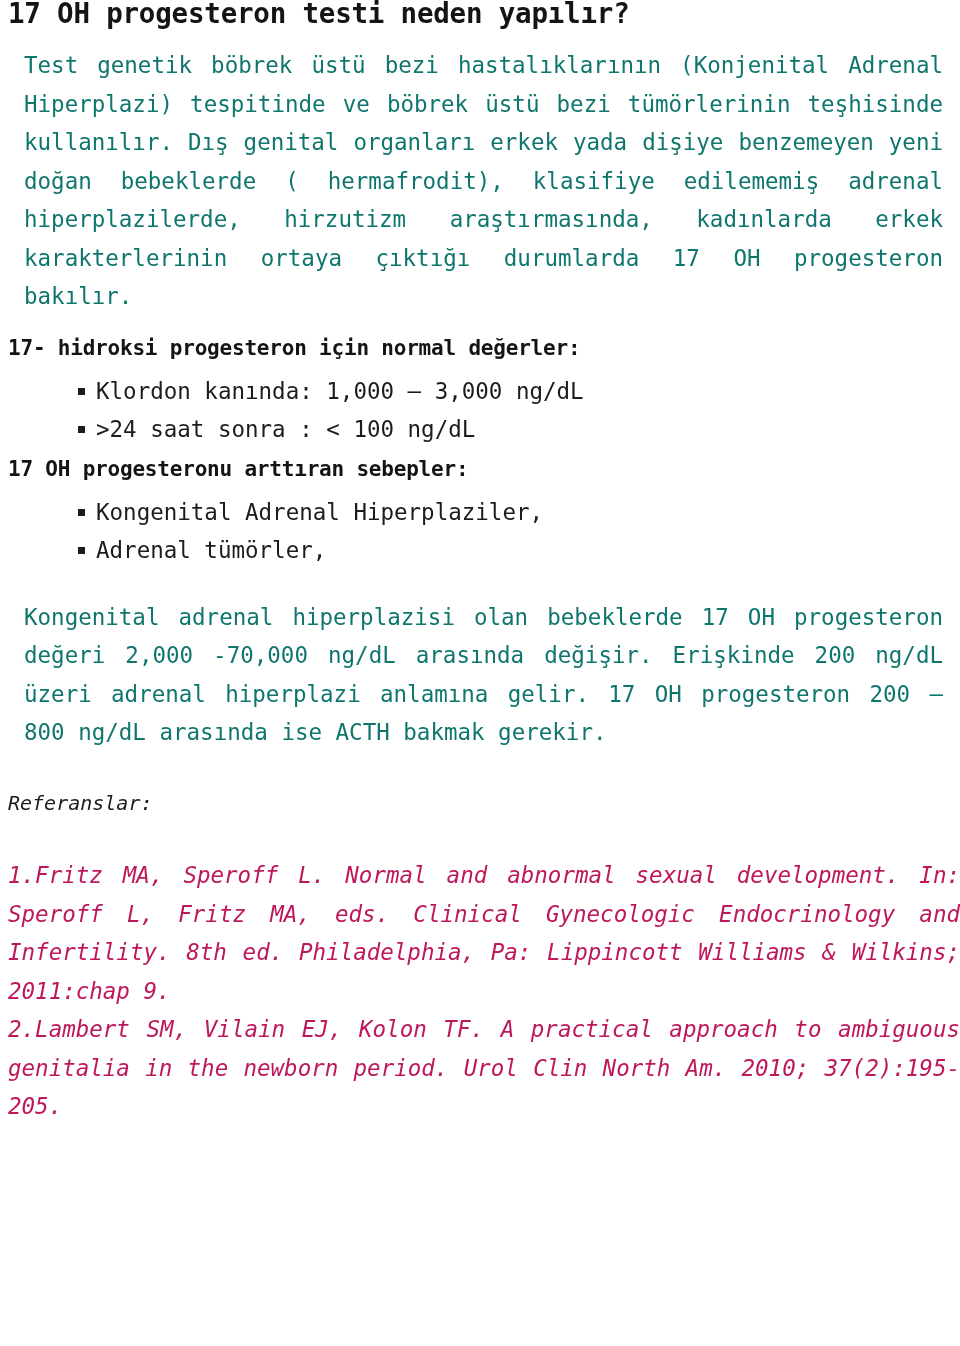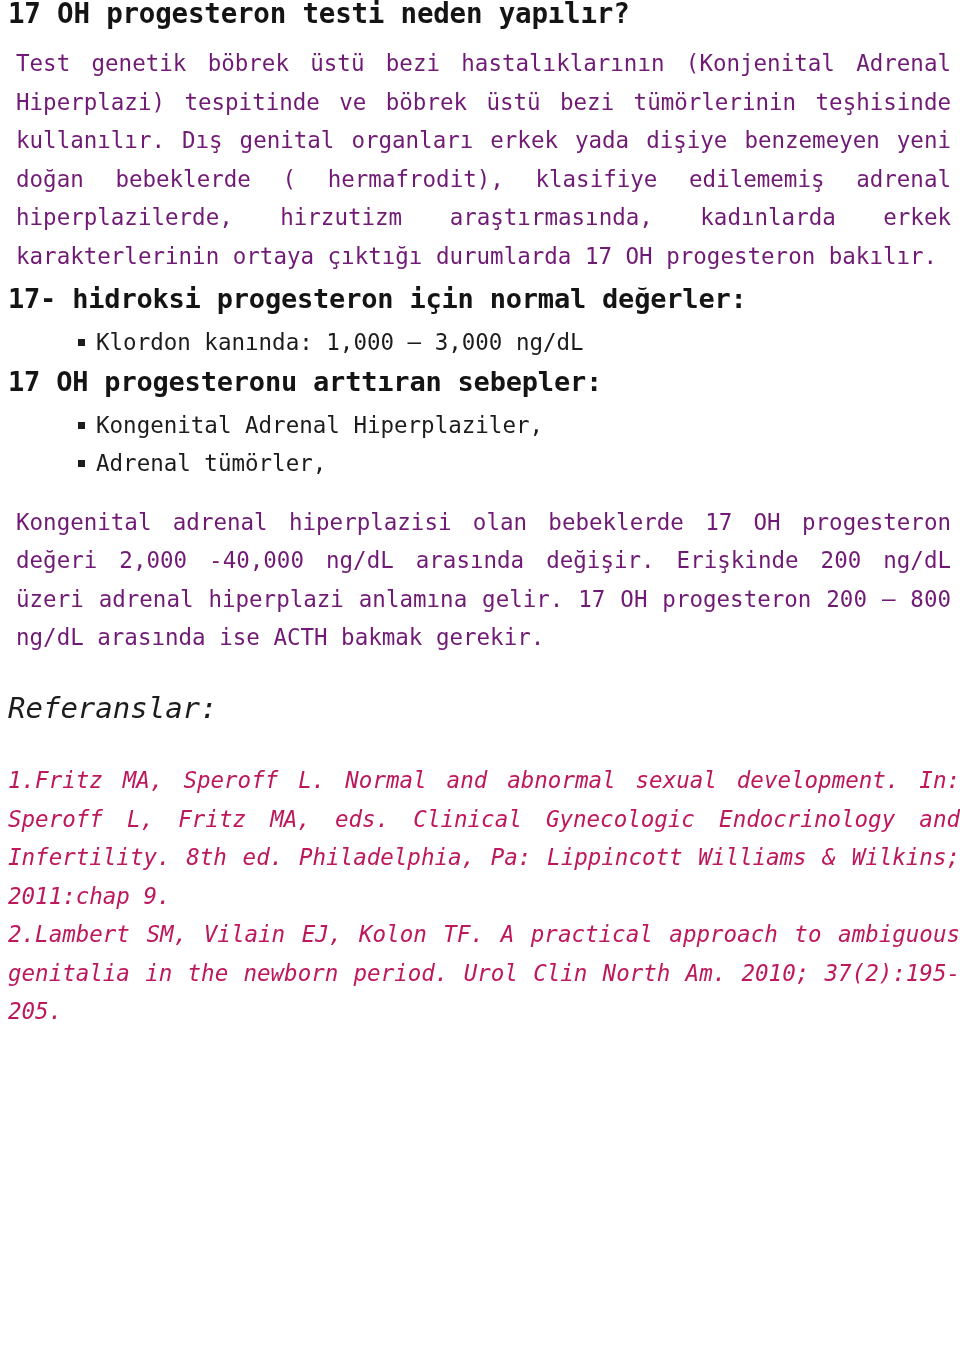--- a/index.html
+++ b/index.html
@@ -32,33 +32,33 @@
   }
 
   h1.doc-title {
     font-size: 27.5px;
     line-height: 34px;
     margin-top: -4px;
     margin-bottom: 14px;
   }
 
   h2.section-heading {
-    font-size: 27px;
+    font-size: 21px;
     line-height: 32px;
     margin-bottom: 8px;
   }
 
   p.body-text {
     font-size: 22.5px;
     line-height: 38.5px;
-    margin: 8px;
+    margin: 16px;
     text-align: justify;
     text-justify: inter-word;
     padding-right: 1px;
-    color: #701a75;
+    color: #0f766e;
   }
 
   ul.bullet-list {
     list-style: none;
     margin: 0 0 4px 0;
     padding: 0 0 0 70px;
   }
   ul.bullet-list li {
     font-size: 22.5px;
     line-height: 38.5px;
@@ -75,21 +75,21 @@
     height: 7px;
     margin-top: -3px;
     background: #1c1c1c;
     display: block;
   }
 
   .references-block {
     margin-top: 32px;
   }
   .ref-label {
-    font-size: 29px;
+    font-size: 20px;
     line-height: 38.5px;
     font-style: italic;
     margin: 0 0 34px 0;
     color: #1c1c1c;
   }
   p.ref-entry {
     font-size: 22.5px;
     line-height: 38.5px;
     font-style: italic;
     margin: 0;
@@ -109,38 +109,42 @@
   <p class="body-text">Test genetik böbrek üstü bezi hastalıklarının (Konjenital Adrenal Hiperplazi) tespitinde ve böbrek üstü bezi tümörlerinin teşhisinde kullanılır. Dış genital organları erkek yada dişiye benzemeyen yeni doğan bebeklerde ( hermafrodit), klasifiye edilememiş adrenal hiperplazilerde, hirzutizm araştırmasında, kadınlarda erkek karakterlerinin ortaya çıktığı durumlarda 17 OH progesteron bakılır.</p>
 
   <h2 class="section-heading">17- hidroksi progesteron için normal değerler:</h2>
 
 
   <ul class="bullet-list">
     <li>
       <span class="bullet-marker"></span>
       <span>Klordon kanında: 1,000 – 3,000 ng/dL</span>
     </li>
+    <li>
+      <span class="bullet-marker"></span>
+      <span>&gt;24 saat sonra : &lt; 100 ng/dL</span>
+    </li>
   </ul>
 
   <h2 class="section-heading">17 OH progesteronu arttıran sebepler:</h2>
 
   <ul class="bullet-list">
     <li>
       <span class="bullet-marker"></span>
       <span>Kongenital Adrenal Hiperplaziler,</span>
     </li>
     <li>
       <span class="bullet-marker"></span>
       <span>Adrenal tümörler,</span>
     </li>
   </ul>
 
   <div class="spacer-sm"></div>
 
-  <p class="body-text">Kongenital adrenal hiperplazisi olan bebeklerde 17 OH progesteron değeri 2,000 -40,000 ng/dL arasında değişir. Erişkinde 200 ng/dL üzeri adrenal hiperplazi anlamına gelir. 17 OH progesteron 200 – 800 ng/dL arasında ise ACTH bakmak gerekir.</p>
+  <p class="body-text">Kongenital adrenal hiperplazisi olan bebeklerde 17 OH progesteron değeri 2,000 -70,000 ng/dL arasında değişir. Erişkinde 200 ng/dL üzeri adrenal hiperplazi anlamına gelir. 17 OH progesteron 200 – 800 ng/dL arasında ise ACTH bakmak gerekir.</p>
 
   <div class="references-block">
     <p class="ref-label">Referanslar:</p>
 
     <p class="ref-entry">1.Fritz MA, Speroff L. Normal and abnormal sexual development. In: Speroff L, Fritz MA, eds. Clinical Gynecologic Endocrinology and Infertility. 8th ed. Philadelphia, Pa: Lippincott Williams &amp; Wilkins; 2011:chap 9.</p>
 
     <p class="ref-entry">2.Lambert SM, Vilain EJ, Kolon TF. A practical approach to ambiguous genitalia in the newborn period. Urol Clin North Am. 2010; 37(2):195-205.</p>
   </div>
 
 </div>

